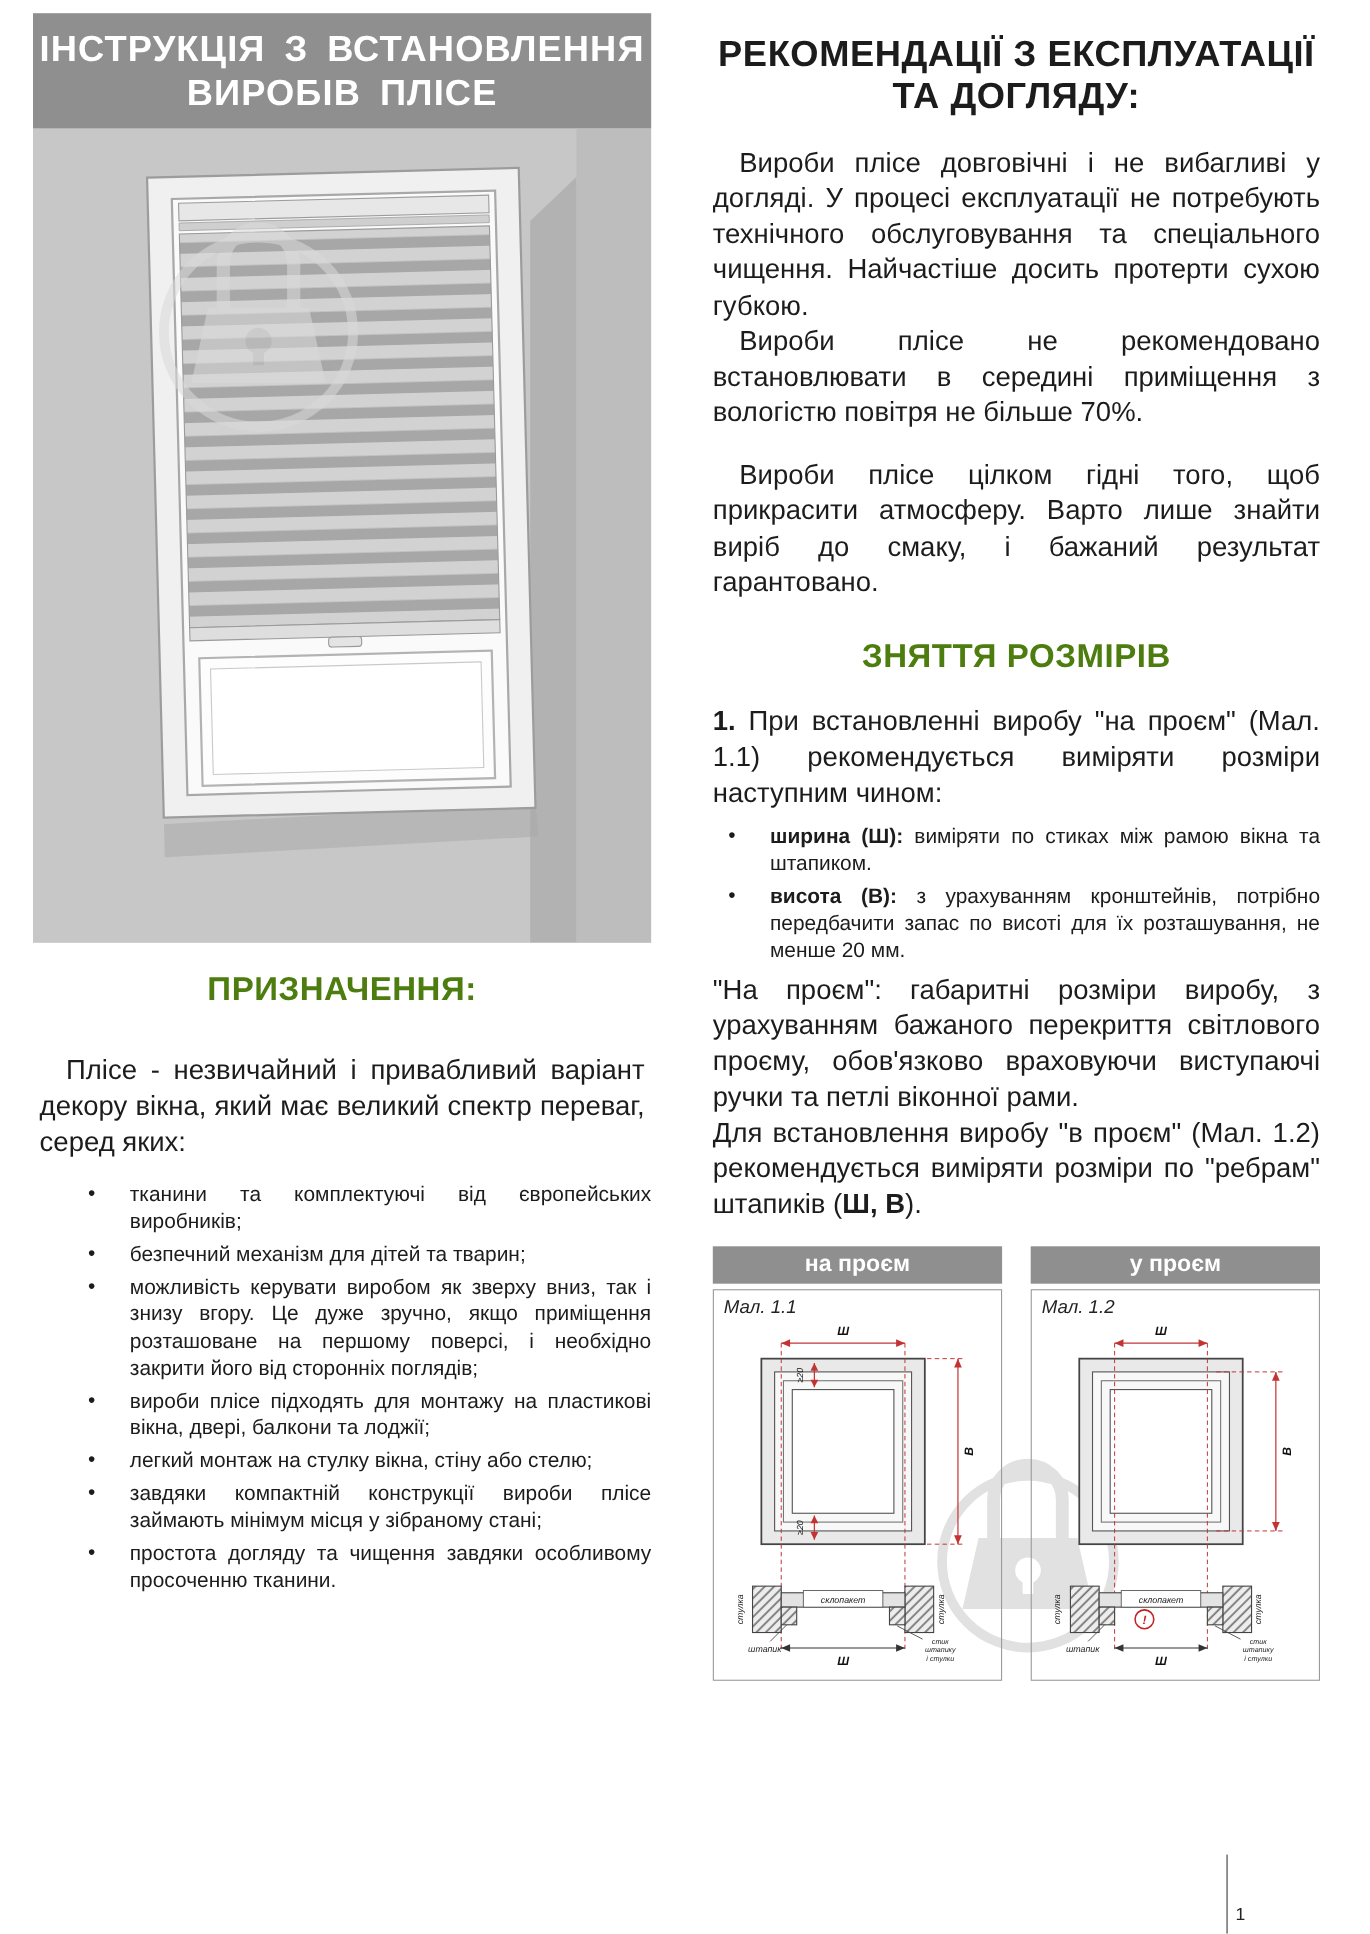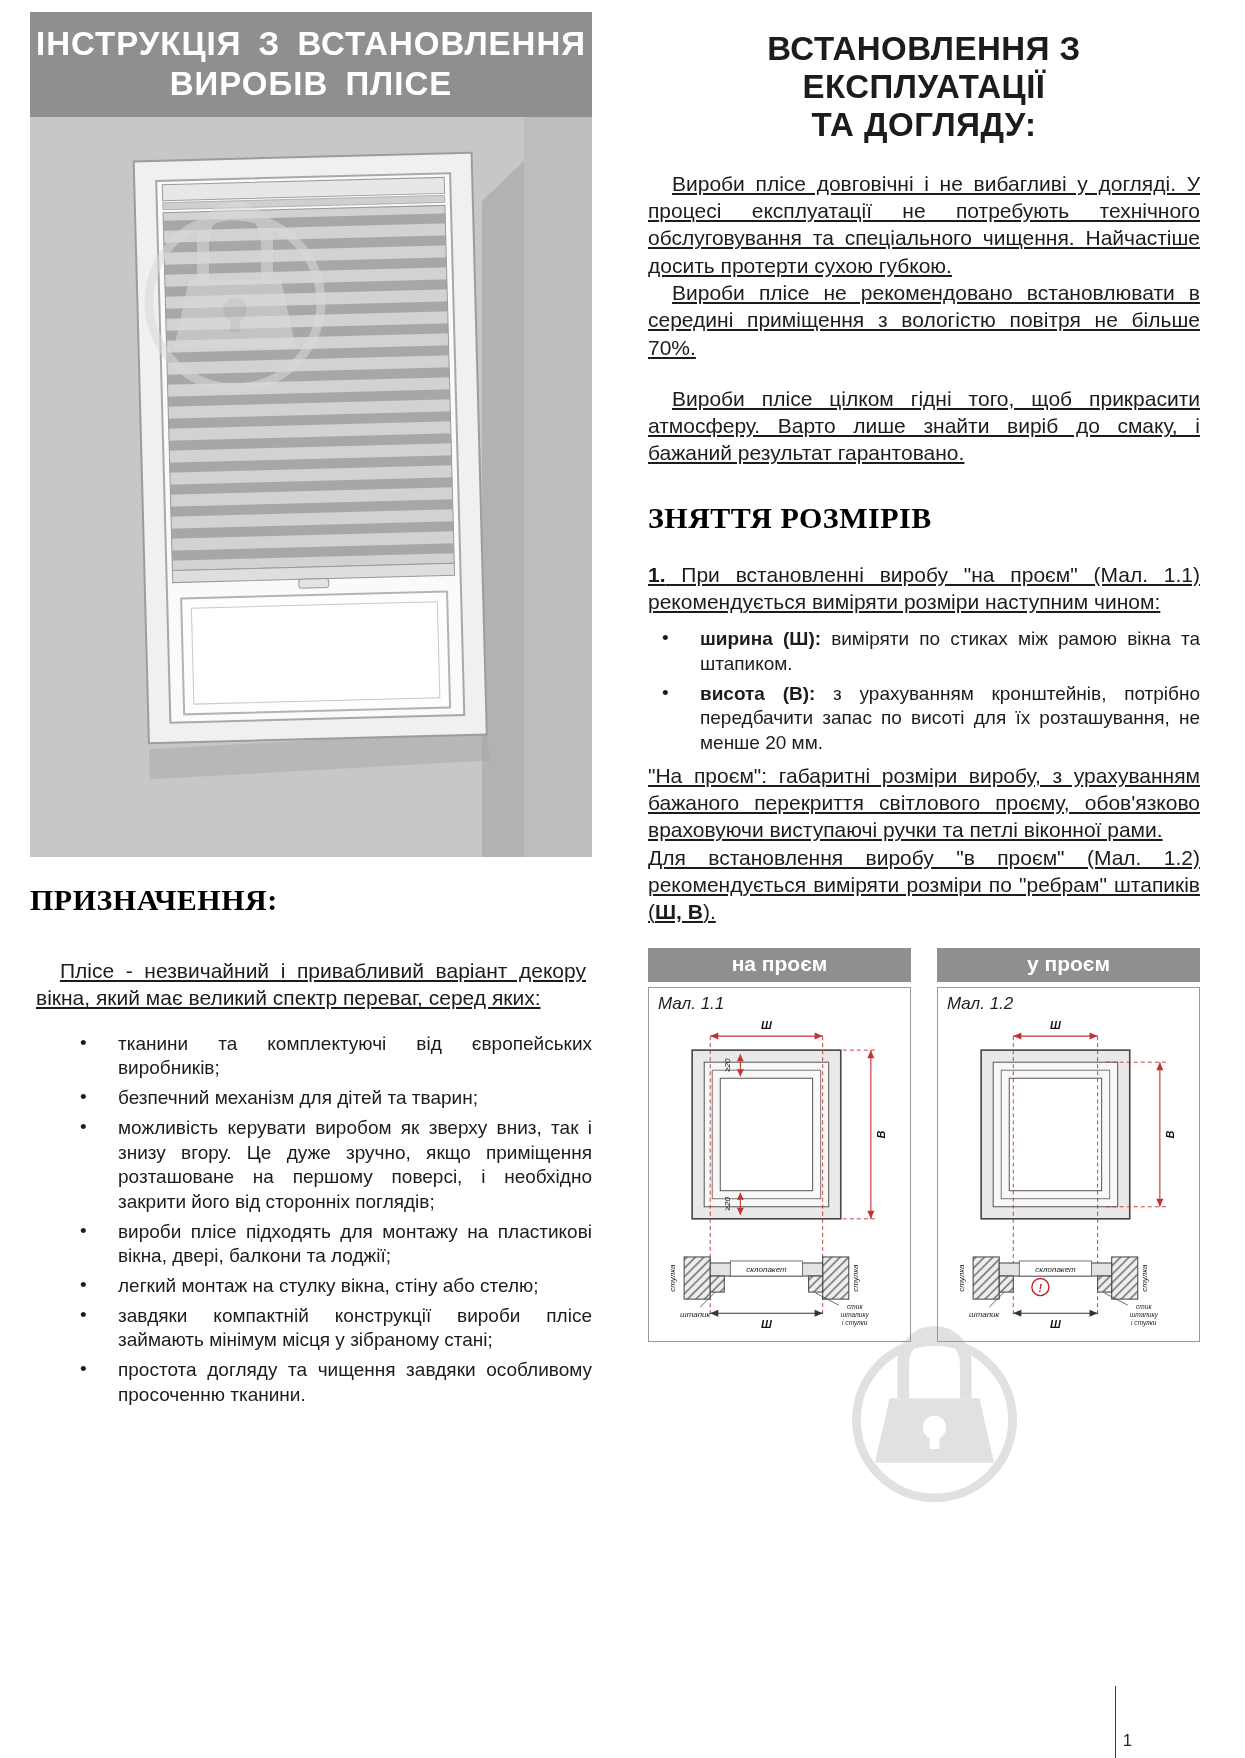--- a/index.html
+++ b/index.html
@@ -15,25 +15,25 @@
   .col-right { position:absolute; left:648px; top:30px; width:552px; }
 
   
   .lc-header {
     background:#8f8f8f; color:#ffffff; text-align:center;
     font-weight:bold; font-size:33px; line-height:1.2;
     padding:12px 4px 14px; letter-spacing:1px; word-spacing:7px;
   }
   .illustration { height:740px; background:#c7c7c7; overflow:hidden; }
   .section-heading {
-    font-weight:bold; font-size:30px;
-    letter-spacing:0.5px; color:#000000;font-family:Liberation Serif, serif;
+    text-align:center; font-weight:bold; font-size:30px;
+    letter-spacing:0.5px; color:#4d7c0f;
   }
   .purpose-heading { margin-top:26px; }
-  .body-text { font-size:21px; line-height:1.3; text-align:justify;text-decoration:underline; }
+  .body-text { font-size:25px; line-height:1.3; text-align:justify; }
   .intro { margin-top:40px; padding:0 6px; }
   .indent { text-indent:24px; }
 
   ul.bullets { list-style:none; margin-top:20px; }
   ul.bullets li {
     position:relative; padding-left:88px; margin-bottom:5px;
     font-size:19px; line-height:1.3; text-align:justify;
   }
   ul.bullets li::before { content:"•"; position:absolute; left:50px; top:-1px; }
 
@@ -153,21 +153,21 @@
       <li>вироби плісе підходять для монтажу на пластикові вікна, двері, балкони та лоджії;</li>
       <li>легкий монтаж на стулку вікна, стіну або стелю;</li>
       <li>завдяки компактній конструкції вироби плісе займають мінімум місця у зібраному стані;</li>
       <li>простота догляду та чищення завдяки особливому просоченню тканини.</li>
     </ul>
   </div>
 
   <div class="col-right">
 
     <h1 class="rc-title">
-      <div>ВСТАНОВЛЕННЯ З ЕКСПЛУАТАЦІЇ</div>
+      <div>РЕКОМЕНДАЦІЇ З ЕКСПЛУАТАЦІЇ</div>
       <div>ТА ДОГЛЯДУ:</div>
     </h1>
 
     <p class="body-text rc-para1 indent">Вироби плісе довговічні і не вибагливі у догляді. У процесі експлуатації не потребують технічного обслуговування та спеціального чищення. Найчастіше досить протерти сухою губкою.</p>
     <p class="body-text indent">Вироби плісе не рекомендовано встановлювати в середині приміщення з вологістю повітря не більше 70%.</p>
     <p class="body-text rc-para3 indent">Вироби плісе цілком гідні того, щоб прикрасити атмосферу. Варто лише знайти виріб до смаку, і бажаний результат гарантовано.</p>
 
     <h2 class="section-heading measuring-heading">ЗНЯТТЯ РОЗМІРІВ</h2>
 
     <p class="body-text step-text"><b>1.</b><span> При встановленні виробу "на проєм" (Мал. 1.1) рекомендується виміряти розміри наступним чином:</span></p>

